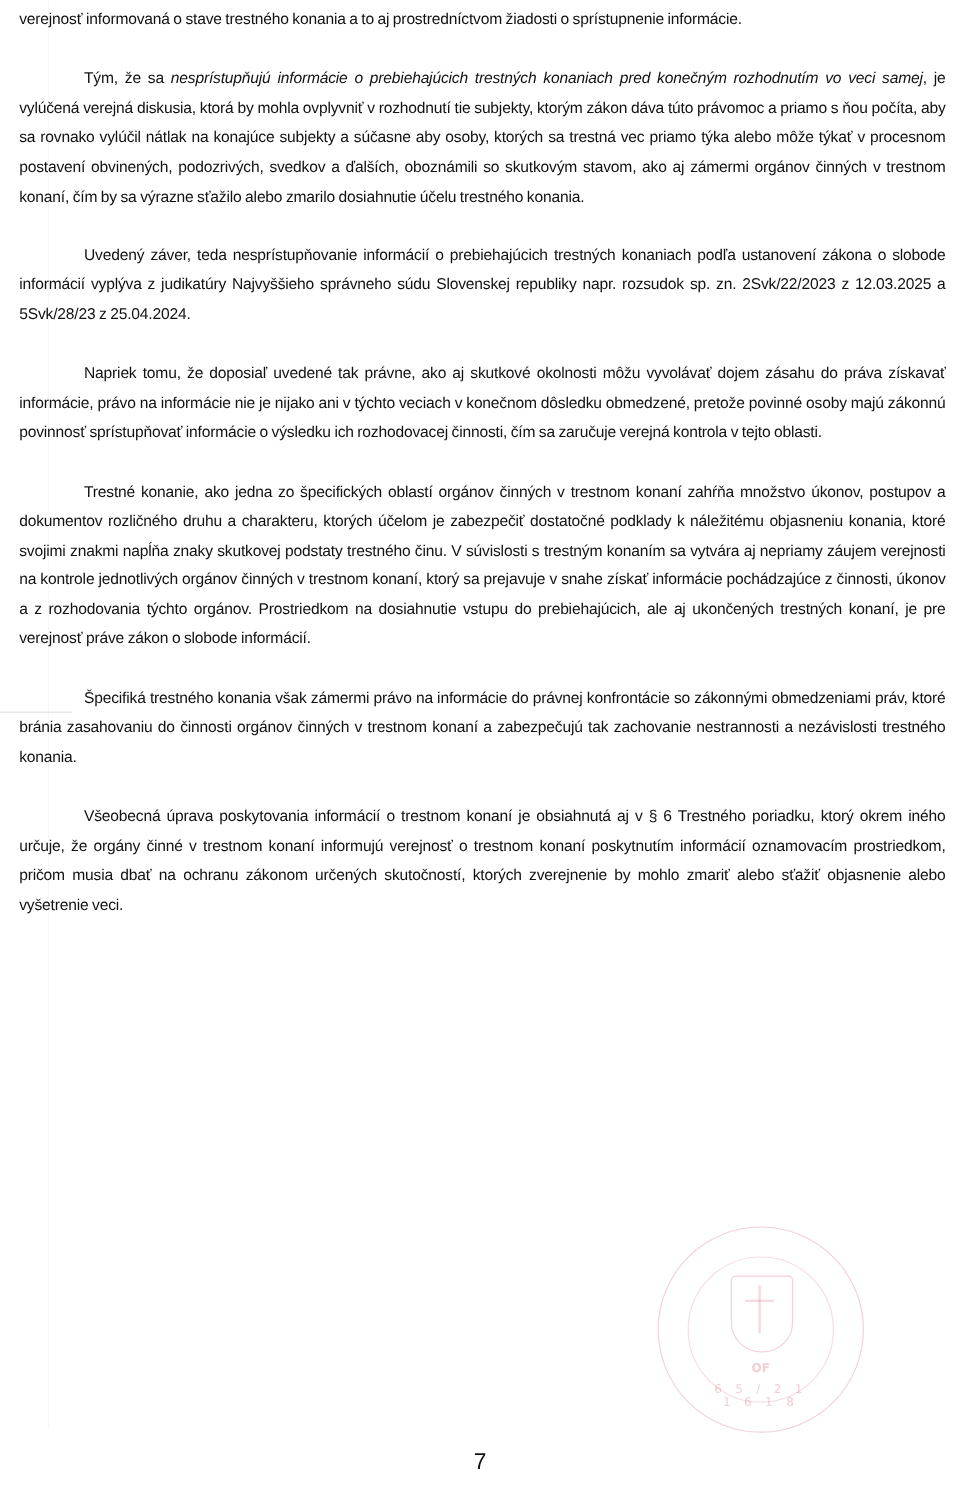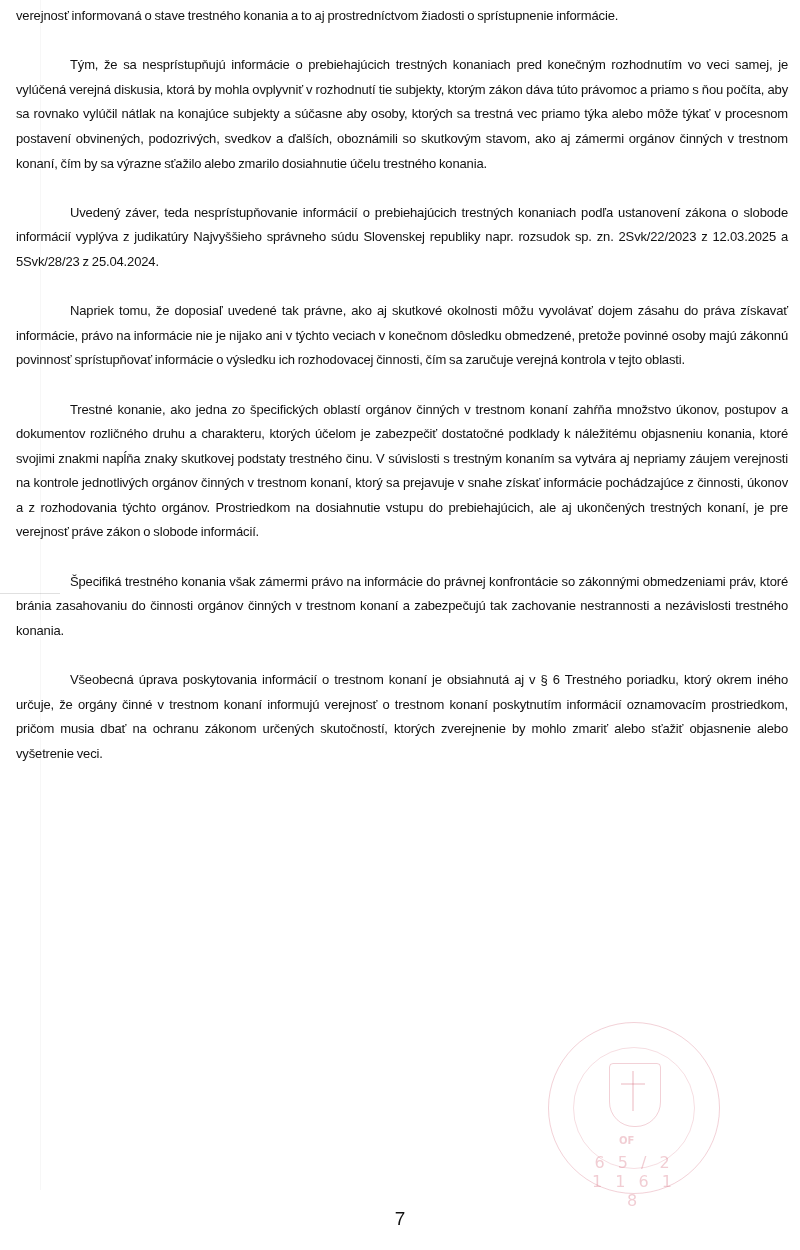--- a/index.html
+++ b/index.html
@@ -28,20 +28,21 @@
     }
     .para {
       text-align: justify;
       margin: 0 0 24.6px 0;
       text-indent: 0;
     }
     .para.indent {
       text-indent: 54px;
     }
     .para .em {
+      font-style: italic;
     }
     .page-number {
       position: absolute;
       left: 0;
       width: 800px;
       top: 1208px;
       text-align: center;
       font-size: 19px;
       font-family: "Liberation Sans", sans-serif;
       color: #111;
@@ -89,30 +90,31 @@
       width: 24px;
       height: 2px;
       background: rgba(210, 90, 110, 0.22);
     }
     .stamp-text {
       position: absolute;
       left: 40px;
       top: 130px;
       width: 90px;
       text-align: center;
-      font-size: 16px;
+      font-size: 10px;
       letter-spacing: 4px;
       color: rgba(210, 90, 110, 0.3);
       font-family: "DejaVu Sans", sans-serif;
     }
     .stamp-of {
       position: absolute;
       left: 70px;
       top: 112px;
       width: 30px;
+      text-align: center;
       font-size: 10px;
       color: rgba(210, 90, 110, 0.3);
       font-family: "DejaVu Sans", sans-serif;
       font-weight: bold;
     }
     .margin-line {
       position: absolute;
       left: 40px;
       top: 0;
       width: 1px;

